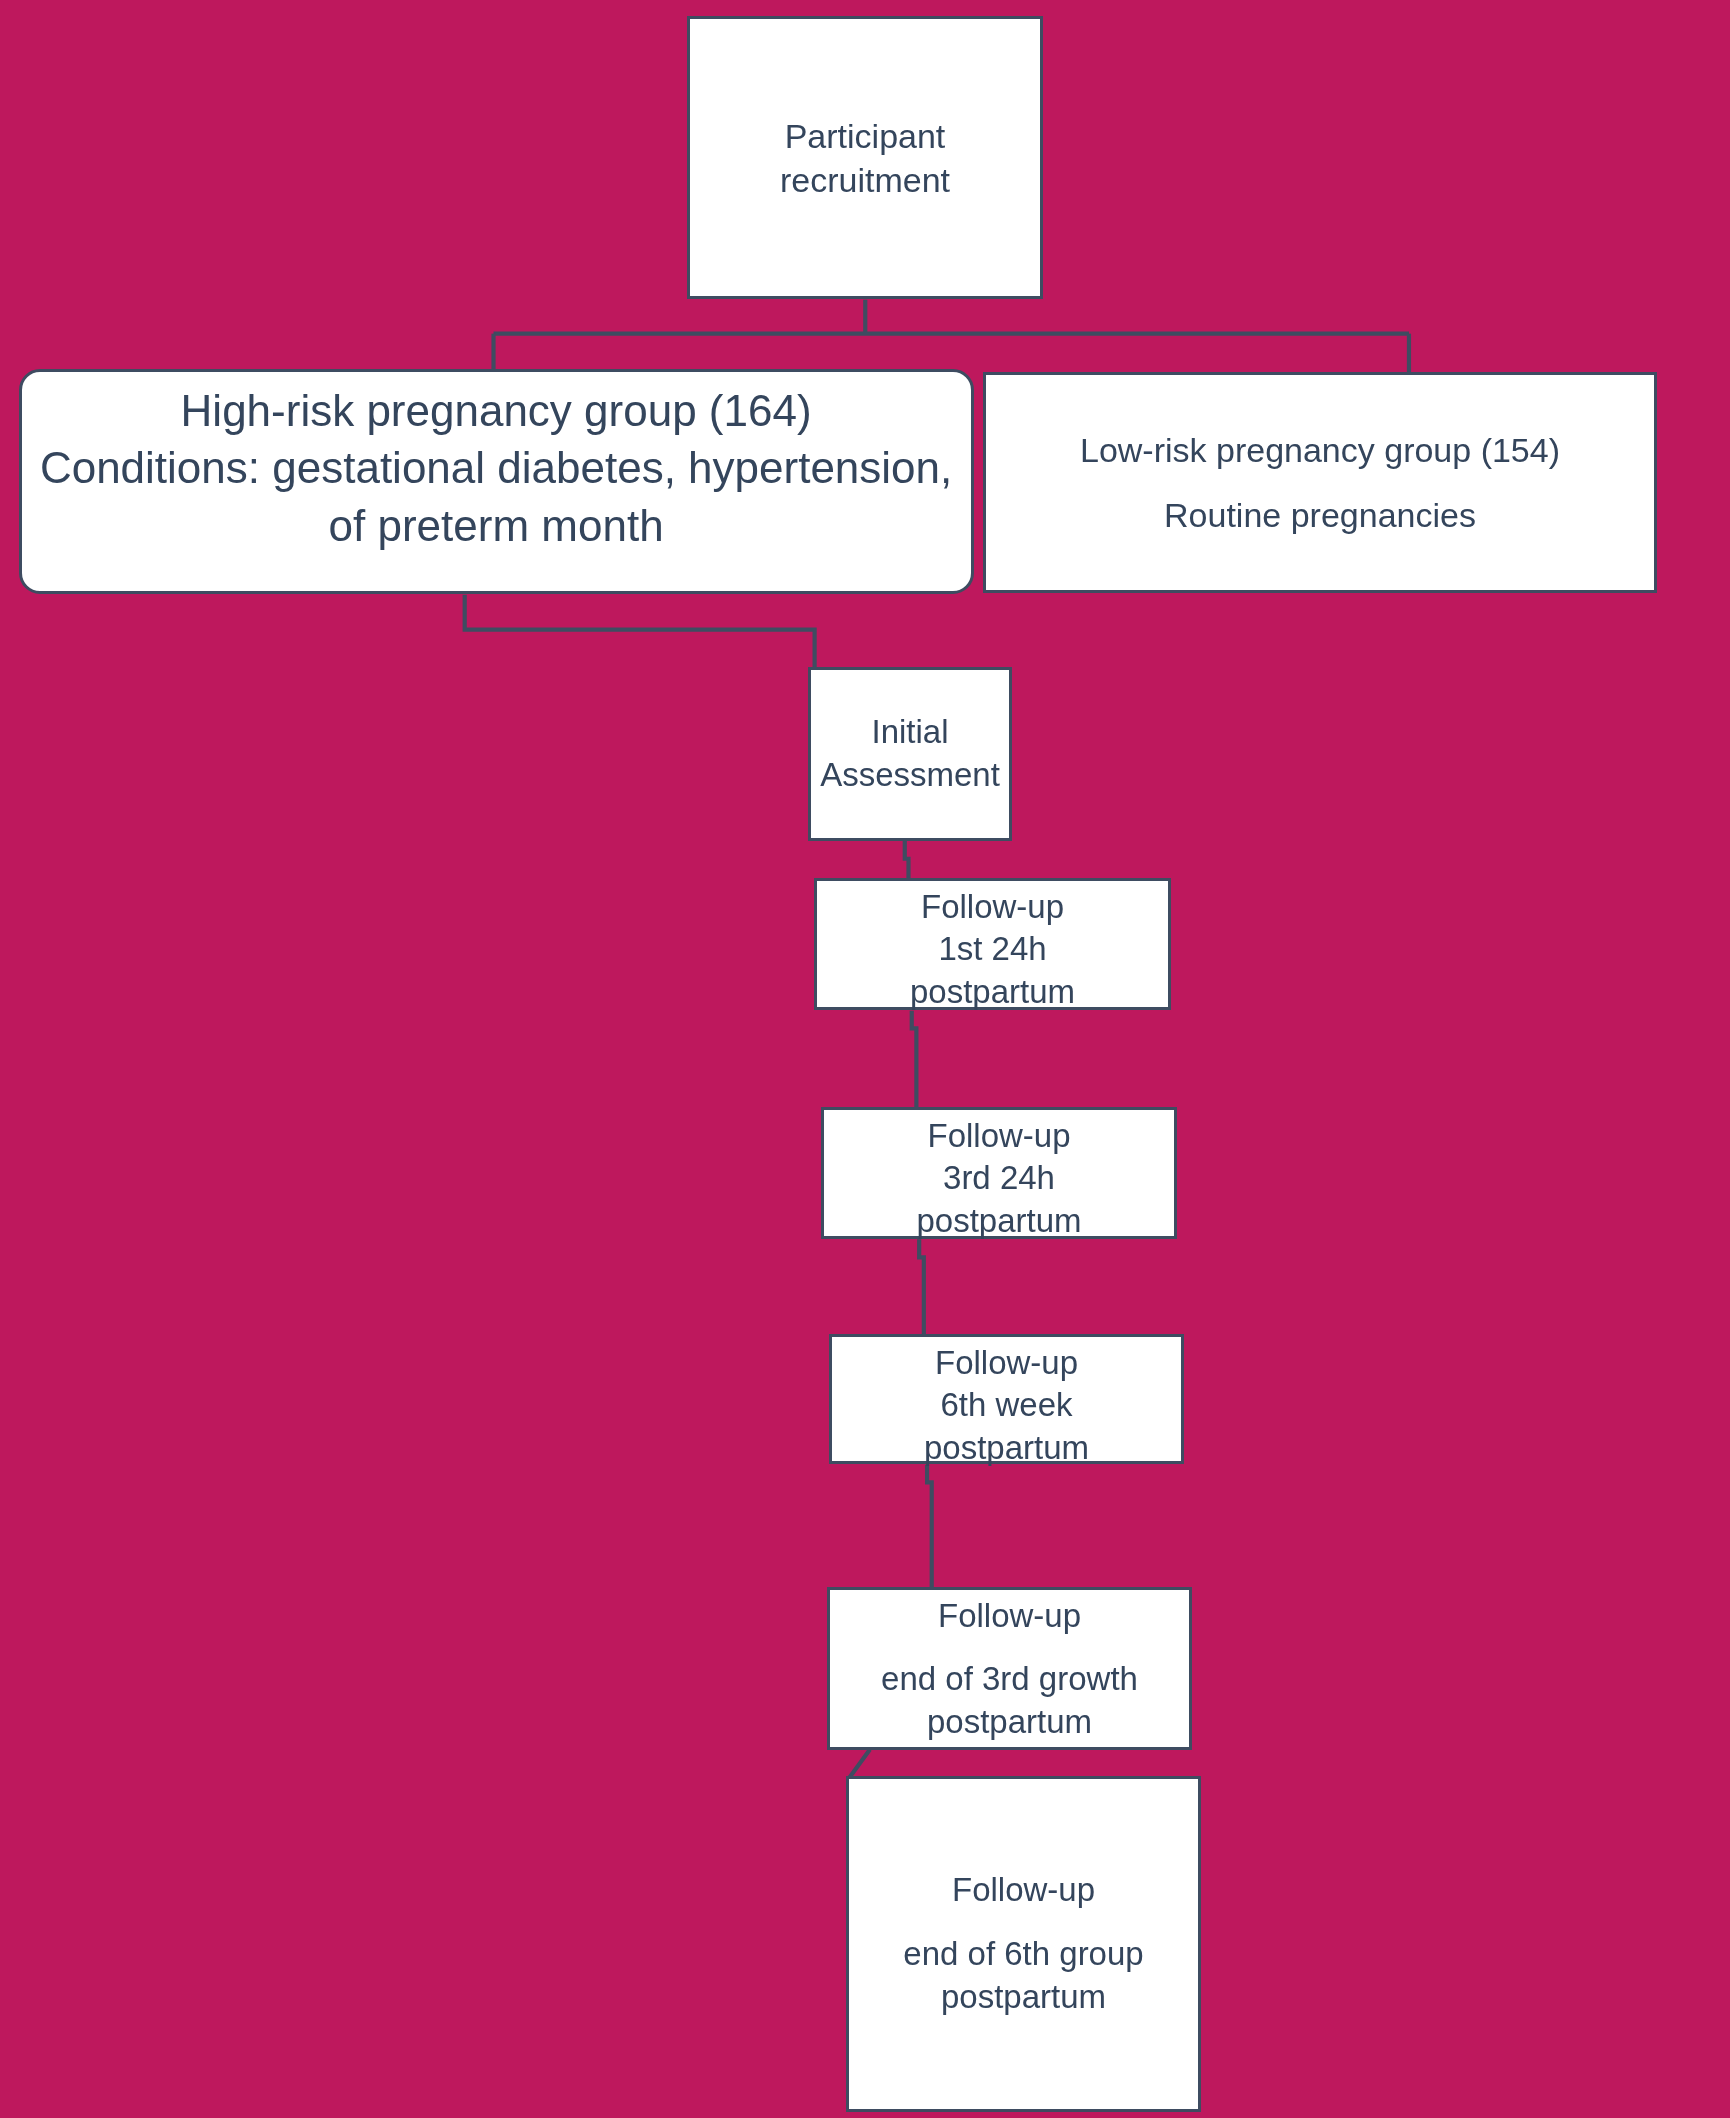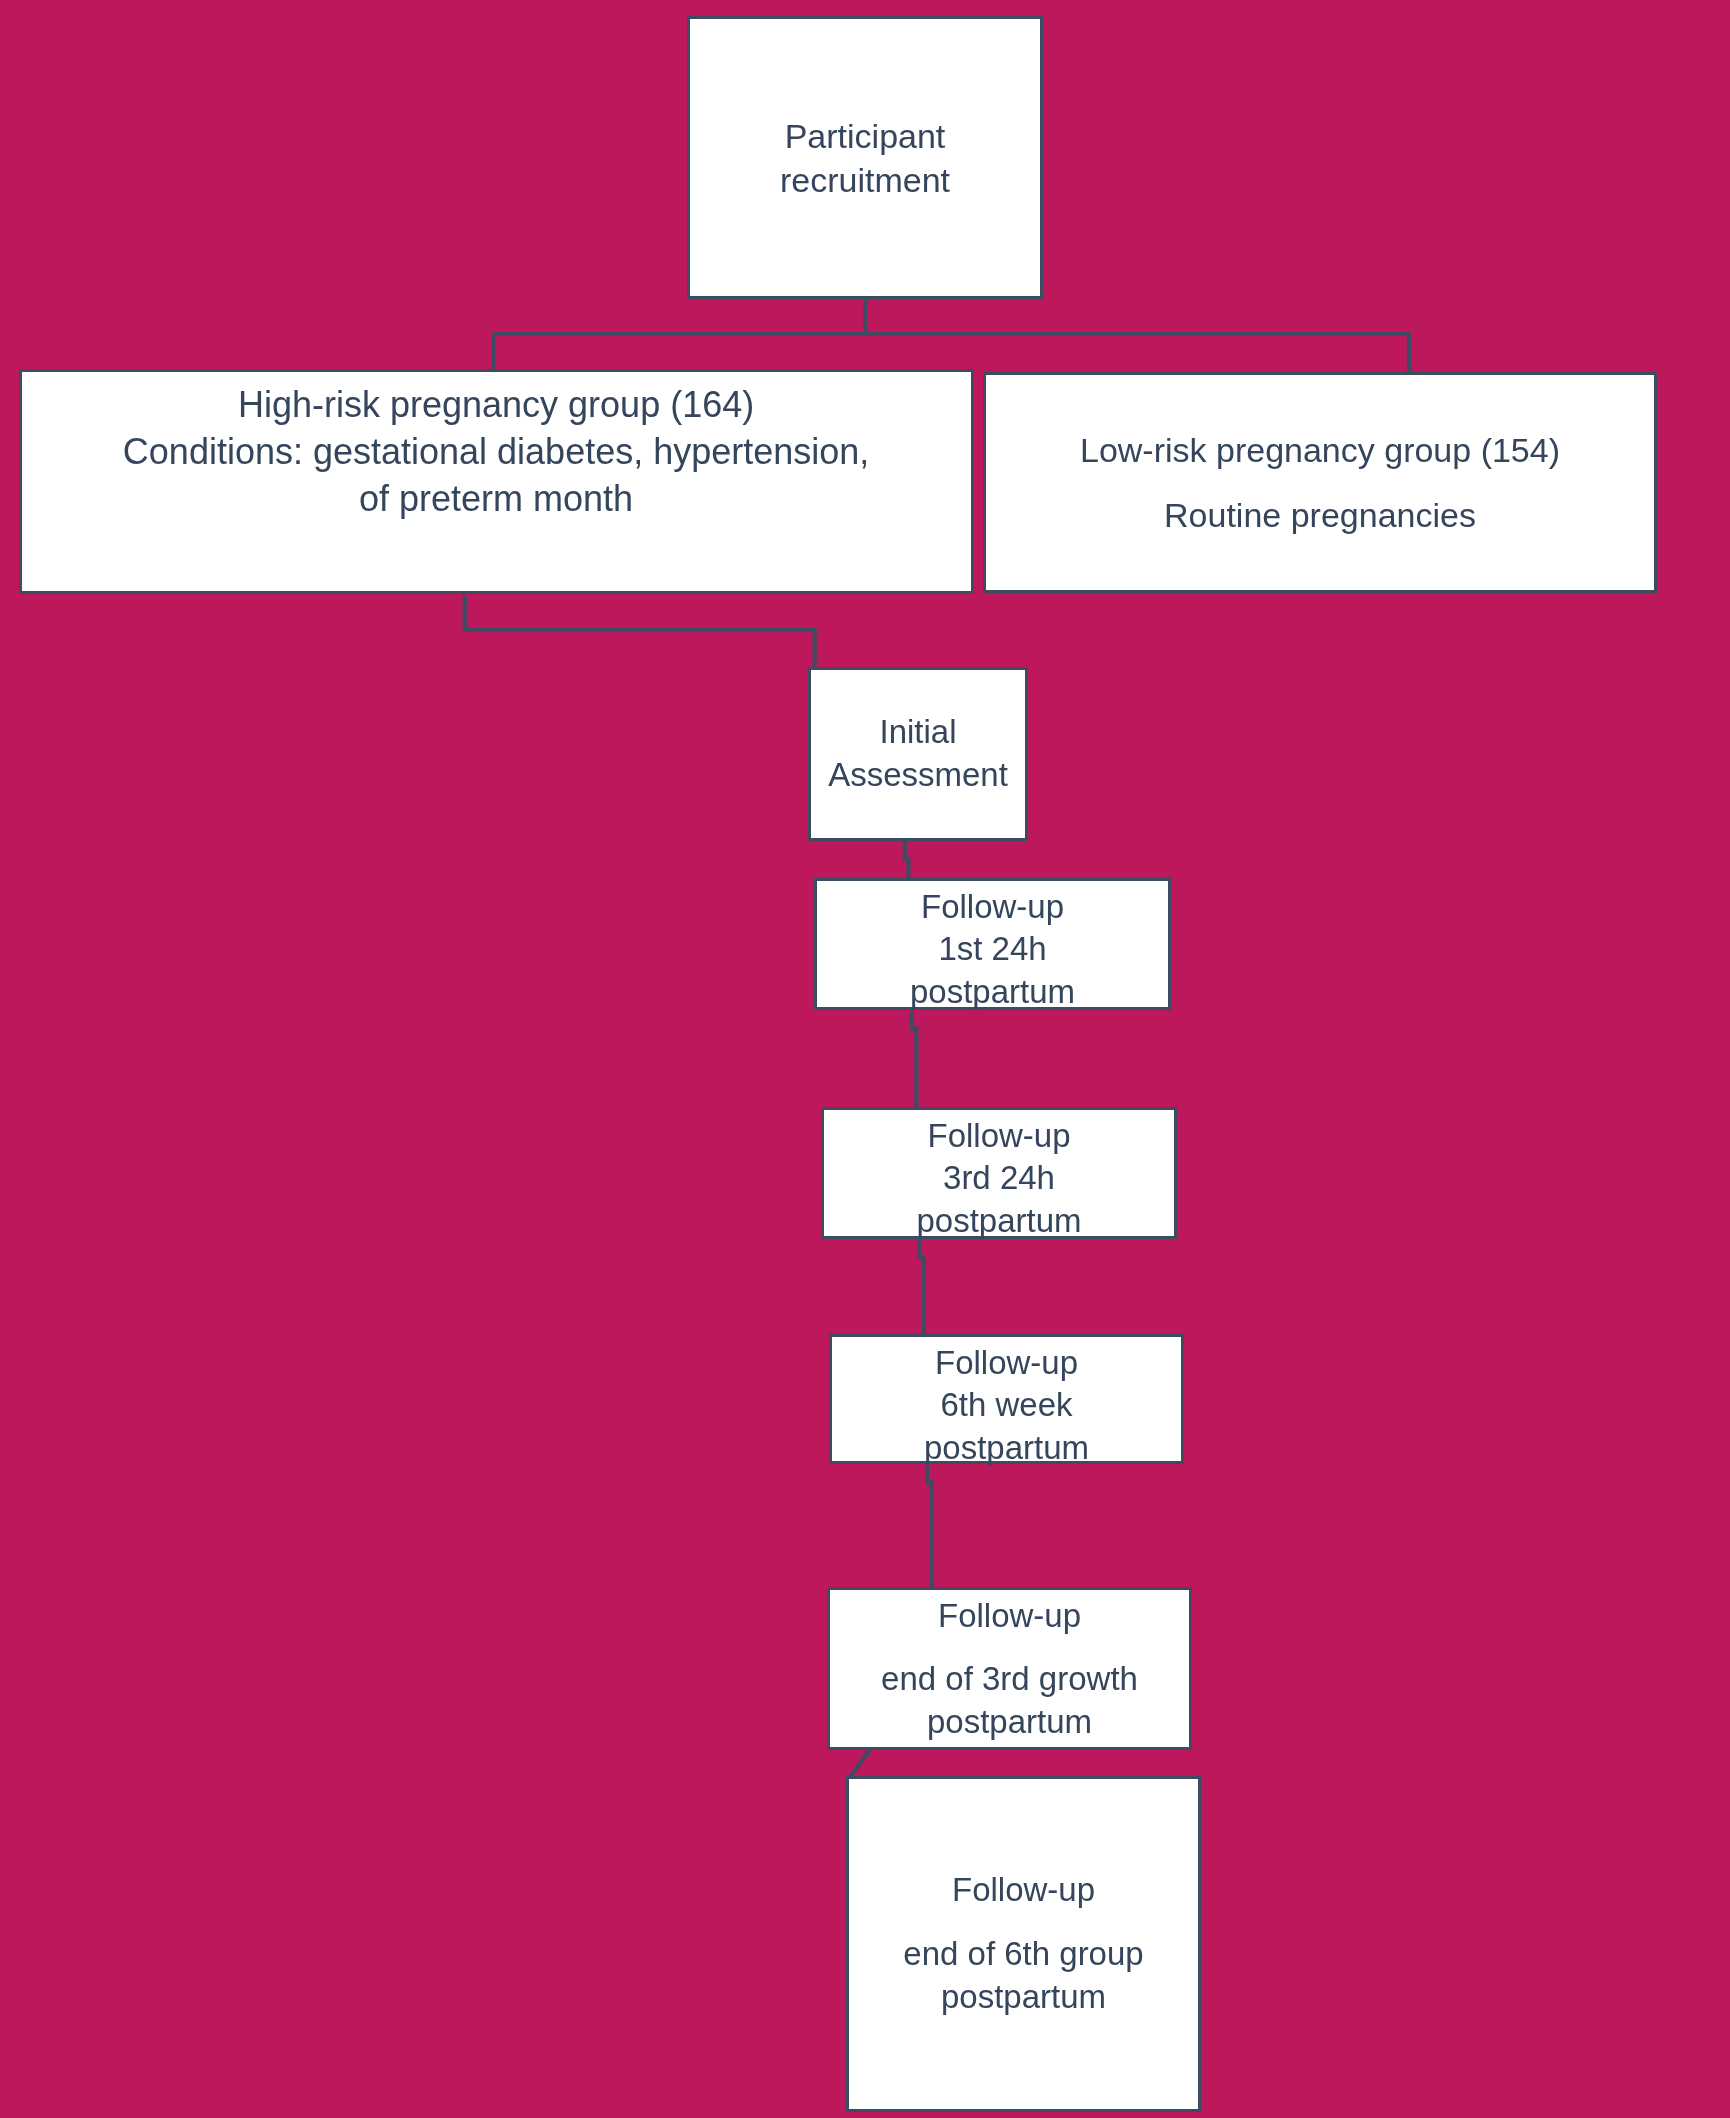--- a/index.html
+++ b/index.html
@@ -43,23 +43,23 @@
     position: absolute;
     left: 0;
     top: 0;
     width: 1731px;
     height: 2119px;
     z-index: 1;
     pointer-events: none;
   }
   
   #n-recruit      { left:687px; top:16.3px;   width:356px;  height:283px;  font-size:34px; }
-  #n-highrisk     { left:18.6px;   top:369px;  width:955px; height:225px;  font-size:36px; }
+  #n-highrisk     { left:18.6px;   top:369px;  width:955px; height:225px;  font-size:44px;border-radius:21px; }
   #n-lowrisk      { left:983px; top:372px;  width:674px; height:221px;  font-size:34px; }
-  #n-initial      { left:808px; top:667px; width:220px;  height:174px;  font-size:33px; }
+  #n-initial      { left:808px; top:667px; width:204px;  height:174px;  font-size:33px; }
   #n-fu1          { left:814px; top:878px; width:357px;  height:132px;  font-size:33px; }
   #n-fu2          { left:821px; top:1107px; width:356px;  height:132px;  font-size:33px; }
   #n-fu3          { left:829px; top:1334px; width:355px;  height:130px;  font-size:33px; }
   #n-fu4          { left:827px; top:1587px; width:365px;  height:163px;  font-size:33px; }
   #n-fu5          { left:846px; top:1776px; width:355px;  height:336px;  font-size:33px; }
 
   #n-highrisk  { justify-content:flex-start; padding-top:10.2px; }
   #n-lowrisk   { justify-content:center; }
   #n-fu1, #n-fu2, #n-fu3, #n-fu4 { justify-content:flex-start; padding-top:4.6px; }
   #n-fu5 { justify-content:center; }

